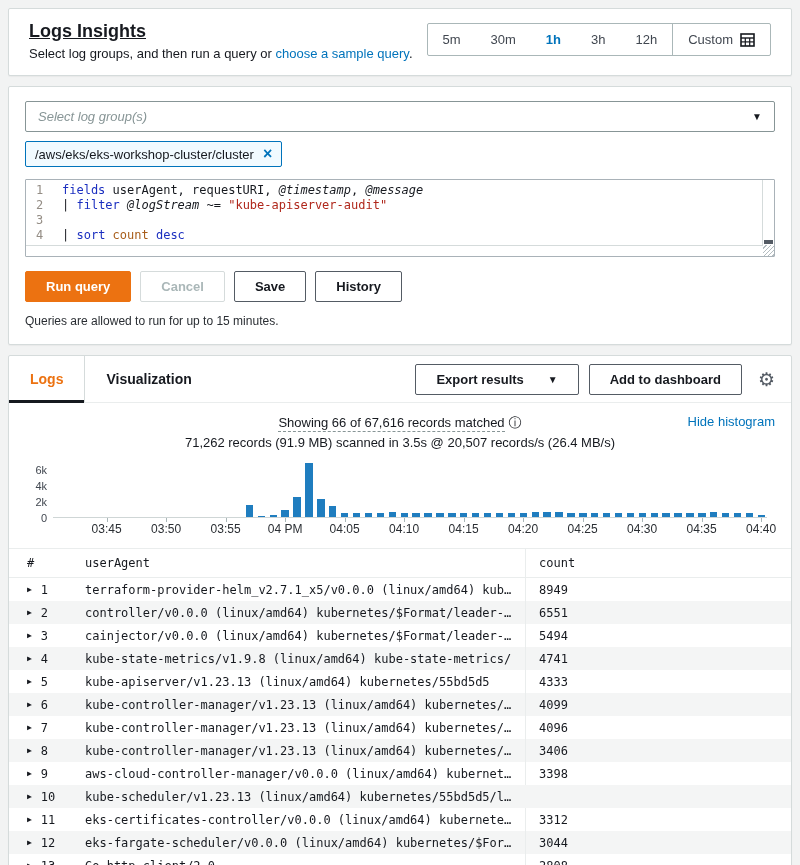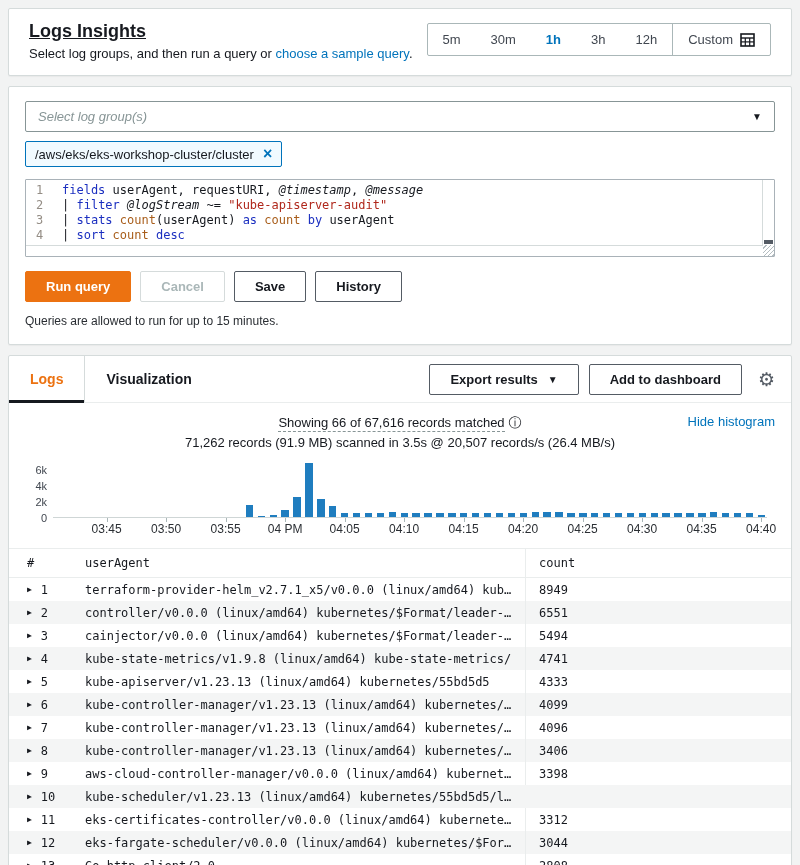--- a/index.html
+++ b/index.html
@@ -78,21 +78,21 @@
   .tabs-row{display:flex;align-items:stretch;border-bottom:1px solid #eaeded;height:47px;}
   .tab{
     position:relative;display:flex;align-items:center;padding:0 21px;
     font-size:14px;font-weight:700;color:var(--ink);cursor:pointer;border-right:1px solid #d5dbdb;
   }
   .tab:nth-child(2){border-right:none;}
   .tab.active{color:var(--accent);}
   .tab.active::after{content:"";position:absolute;left:0;right:0;bottom:-1px;height:3px;background:#16191f;}
   .tabs-spacer{flex:1;}
   .tabs-actions{display:flex;align-items:center;gap:10px;padding-right:16px;}
-  .tabs-actions .btn{font-size:13px;display:flex;align-items:center;gap:10px;}
+  .tabs-actions .btn{font-size:13px;display:flex;align-items:center;gap:24px;}
   .gear{font-size:19px;color:#545b64;cursor:pointer;line-height:1;margin-left:6px;}
   
   .hist-header{position:relative;text-align:center;padding-top:11px;font-size:13px;}
   .hist-line1 .dashed{border-bottom:1px dashed #879596;padding-bottom:1px;}
   .info-icon{font-size:13px;margin-left:4px;cursor:pointer;}
   .hide-link{position:absolute;right:16px;top:11px;font-size:13px;}
   .hist-line2{margin-top:3px;font-size:13px;}
   .chart{margin:10px 24px 0 8px;}
   .chart-body{display:flex;}
   .ylabels{position:relative;width:36px;flex:none;font-size:11px;color:#414750;}
@@ -150,21 +150,21 @@
     </div>
     <div class="lg-tag">
       <span>/aws/eks/eks-workshop-cluster/cluster</span>
       <span class="tag-x">×</span>
     </div>
 
     <div class="editor">
       <div class="q-lines">
           <div class="q-line"><span class="q-num">1</span><span class="q-code"><span class="tok-kw">fields </span><span class="tok-pl">userAgent, requestURI, </span><span class="tok-at">@timestamp</span><span class="tok-pl">, </span><span class="tok-at">@message</span></span></div>
           <div class="q-line"><span class="q-num">2</span><span class="q-code"><span class="tok-pl">| </span><span class="tok-kw">filter </span><span class="tok-at">@logStream</span><span class="tok-pl"> ~= </span><span class="tok-str">"kube-apiserver-audit"</span></span></div>
-          <div class="q-line"><span class="q-num">3</span><span class="q-code"><span class="tok-pl">| </span><span class="tok-kw">stats </span><span class="tok-fn">count</span><span class="tok-pl">(userAgent) </span><span class="tok-kw">as </span><span class="tok-fn">count </span><span class="tok-kw">by </span><span class="tok-pl">userAgent</span></span></div>
+          <div class="q-line"><span class="q-num">3</span></div>
           <div class="q-line"><span class="q-num">4</span><span class="q-code"><span class="tok-pl">| </span><span class="tok-kw">sort </span><span class="tok-fn">count </span><span class="tok-kw">desc</span></span></div>
         </div>
       <div class="ed-vscroll">
         <div class="ed-vthumb"></div>
       </div>
       <div class="ed-hstrip">
         <div class="grip"></div>
       </div>
     </div>
 

